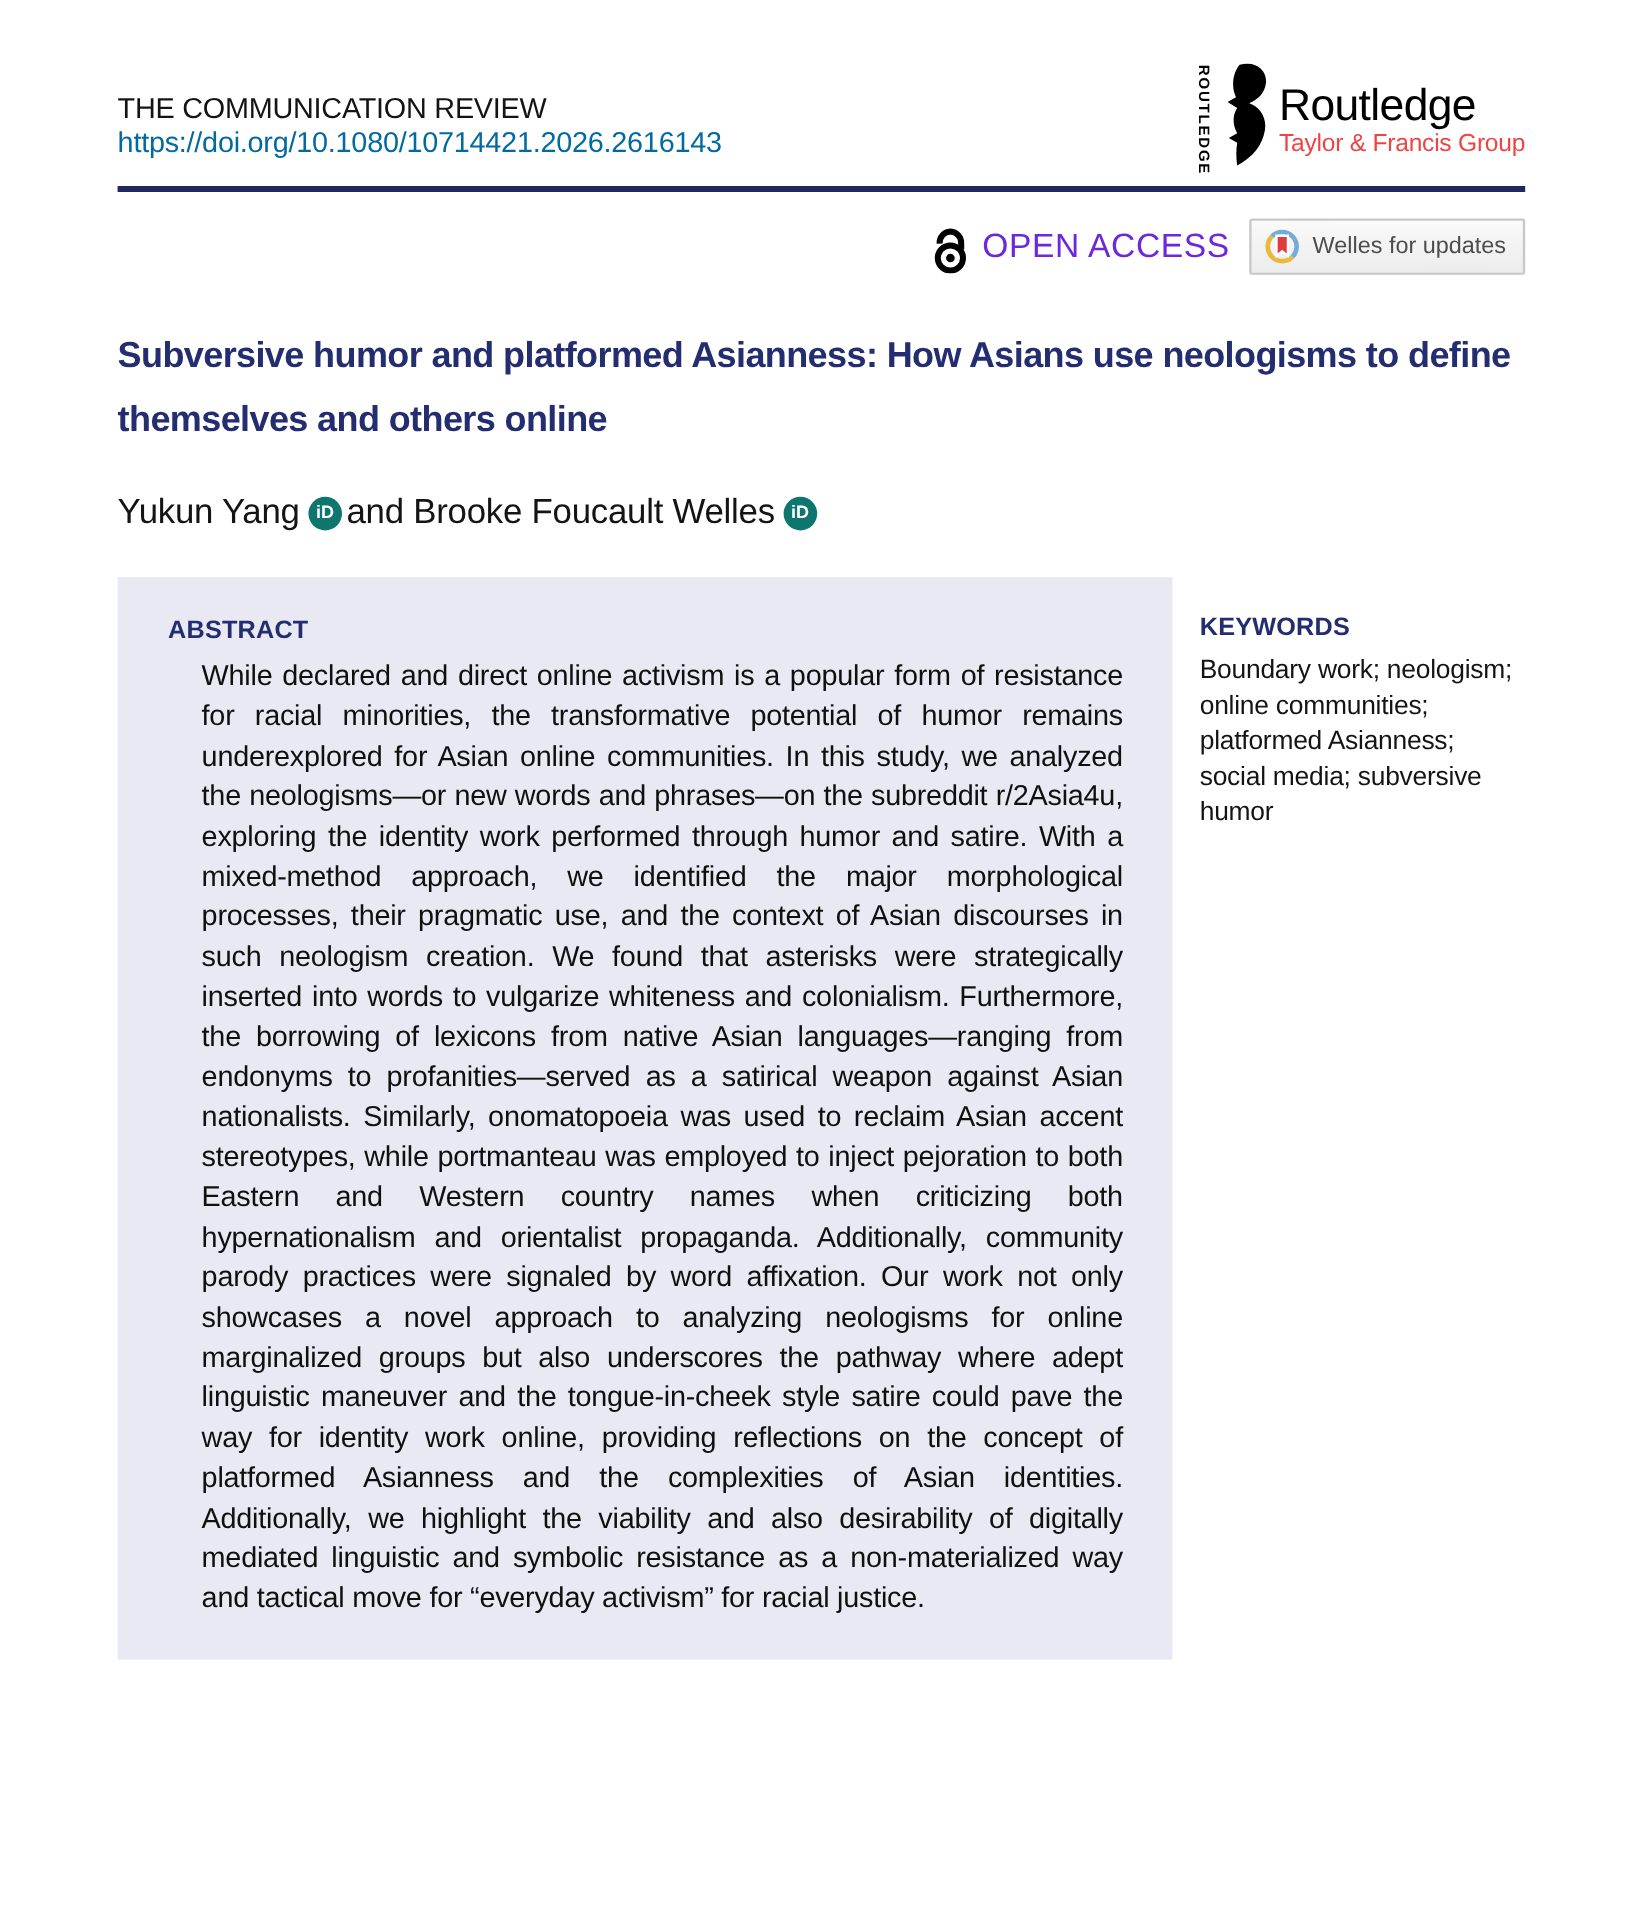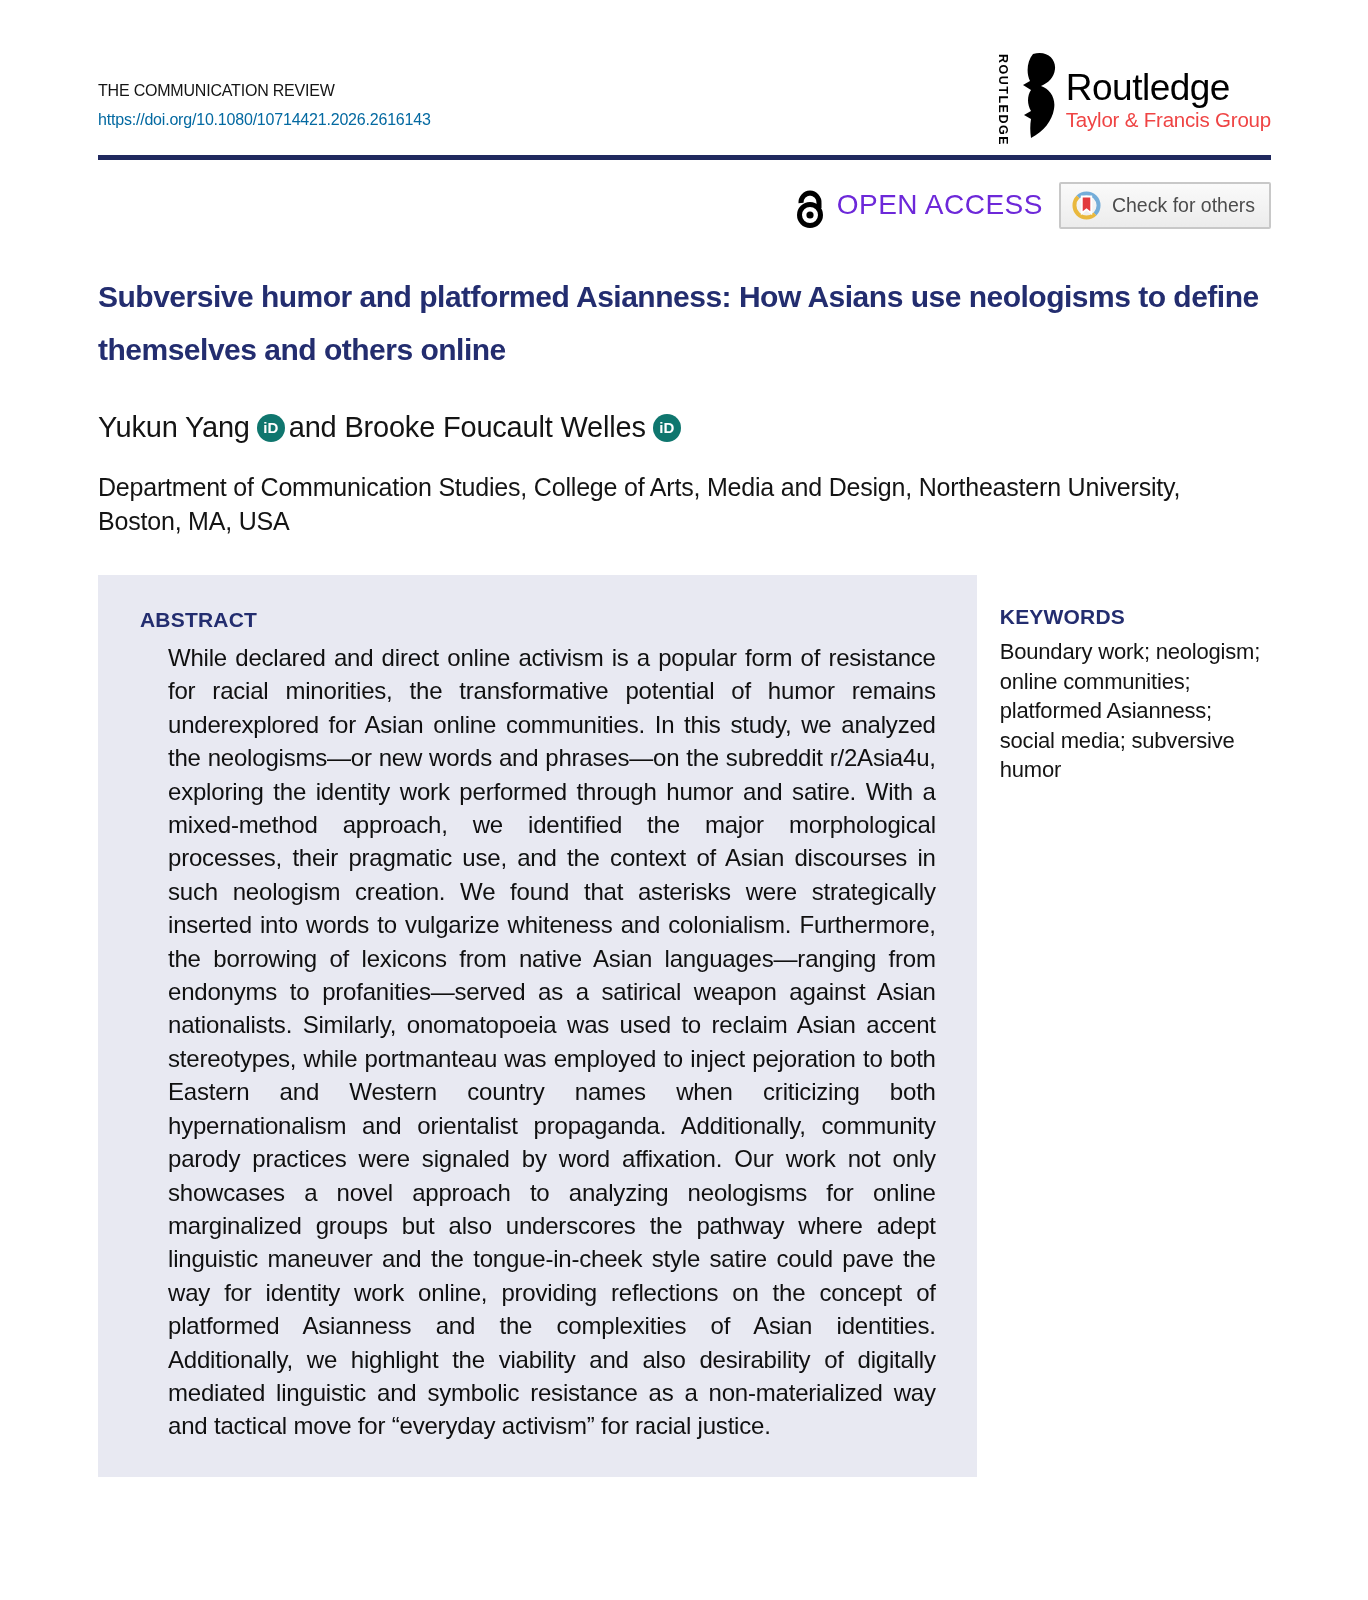--- a/index.html
+++ b/index.html
@@ -7,21 +7,21 @@
   body {
     width:1368px; height:1600px; overflow:hidden;
     font-family:"Liberation Sans", sans-serif;
     color:#141414;
     -webkit-font-smoothing:antialiased;
   }
   .page { padding:0 97px 0 98px; }
 
   
   .masthead { display:flex; justify-content:space-between; align-items:flex-start; padding-top:52px; }
-  .journal-block { padding-top:24px; font-size:16px; line-height:29px; letter-spacing:-0.2px; }
+  .journal-block { padding-top:24px; font-size:24px; line-height:29px; letter-spacing:-0.2px; }
   .journal-name { font-weight:400; }
   .doi { color:#0369a1; text-decoration:none; display:inline-block; }
 
   .publisher { display:flex; align-items:flex-start; gap:7px; }
   .pub-vertical {
     writing-mode:vertical-rl; font-size:12.5px; font-weight:700;
     letter-spacing:1.5px; height:86px; padding-top:2px; color:#000;
   }
   .pub-mark { width:42px; height:88px; }
   .pub-words { padding-top:16px; }
@@ -104,33 +104,32 @@
       </svg>
       <span class="oa-label">OPEN ACCESS</span>
     </div>
 
     <button class="check-btn">
       <svg width="31" height="31" viewBox="0 0 36 36" xmlns="http://www.w3.org/2000/svg">
         <path d="M 27.9,27.9 A 14,14 0 0 0 8.1,8.1" fill="none" stroke="#74add9" stroke-width="4.6"></path>
         <path d="M 8.1,8.1 A 14,14 0 0 0 27.9,27.9" fill="none" stroke="#e9b83d" stroke-width="4.6"></path>
         <path d="M12.5,7.5 h11 v19.5 l-5.5,-4.5 l-5.5,4.5 z" fill="#e23b3e" stroke="#ffffff" stroke-width="2.2"></path>
       </svg>
-      <span>Check for others</span>
+      <span>Welles for updates</span>
     </button>
   </div>
 
   <h1 class="title">Subversive humor and platformed Asianness: How Asians use neologisms to define themselves and others online</h1>
 
   <div class="authors">
     <span>Yukun Yang</span><a class="orcid" href="#">iD</a>
     <span>and</span>&nbsp;
     <span>Brooke Foucault Welles</span><a class="orcid" href="#">iD</a>
   </div>
 
-  <p class="affiliation">Department of Communication Studies, College of Arts, Media and Design, Northeastern University, Boston, MA, USA</p>
 
   <div class="main">
     <div class="abstract-box">
       <div class="section-label">ABSTRACT</div>
       <p class="abstract-text">While declared and direct online activism is a popular form of resistance for racial minorities, the transformative potential of humor remains underexplored for Asian online communities. In this study, we analyzed the neologisms—or new words and phrases—on the subreddit r/2Asia4u, exploring the identity work performed through humor and satire. With a mixed-method approach, we identified the major morphological processes, their pragmatic use, and the context of Asian discourses in such neologism creation. We found that asterisks were strategically inserted into words to vulgarize whiteness and colonialism. Furthermore, the borrowing of lexicons from native Asian languages—ranging from endonyms to profanities—served as a satirical weapon against Asian nationalists. Similarly, onomatopoeia was used to reclaim Asian accent stereotypes, while portmanteau was employed to inject pejoration to both Eastern and Western country names when criticizing both hypernationalism and orientalist propaganda. Additionally, community parody practices were signaled by word affixation. Our work not only showcases a novel approach to analyzing neologisms for online marginalized groups but also underscores the pathway where adept linguistic maneuver and the tongue-in-cheek style satire could pave the way for identity work online, providing reflections on the concept of platformed Asianness and the complexities of Asian identities. Additionally, we highlight the viability and also desirability of digitally mediated linguistic and symbolic resistance as a non-materialized way and tactical move for “everyday activism” for racial justice.</p>
     </div>
 
     <div class="keywords">
       <div class="section-label">KEYWORDS</div>
       <p class="keywords-text">Boundary work; neologism; online communities; platformed Asianness; social media; subversive humor</p>

